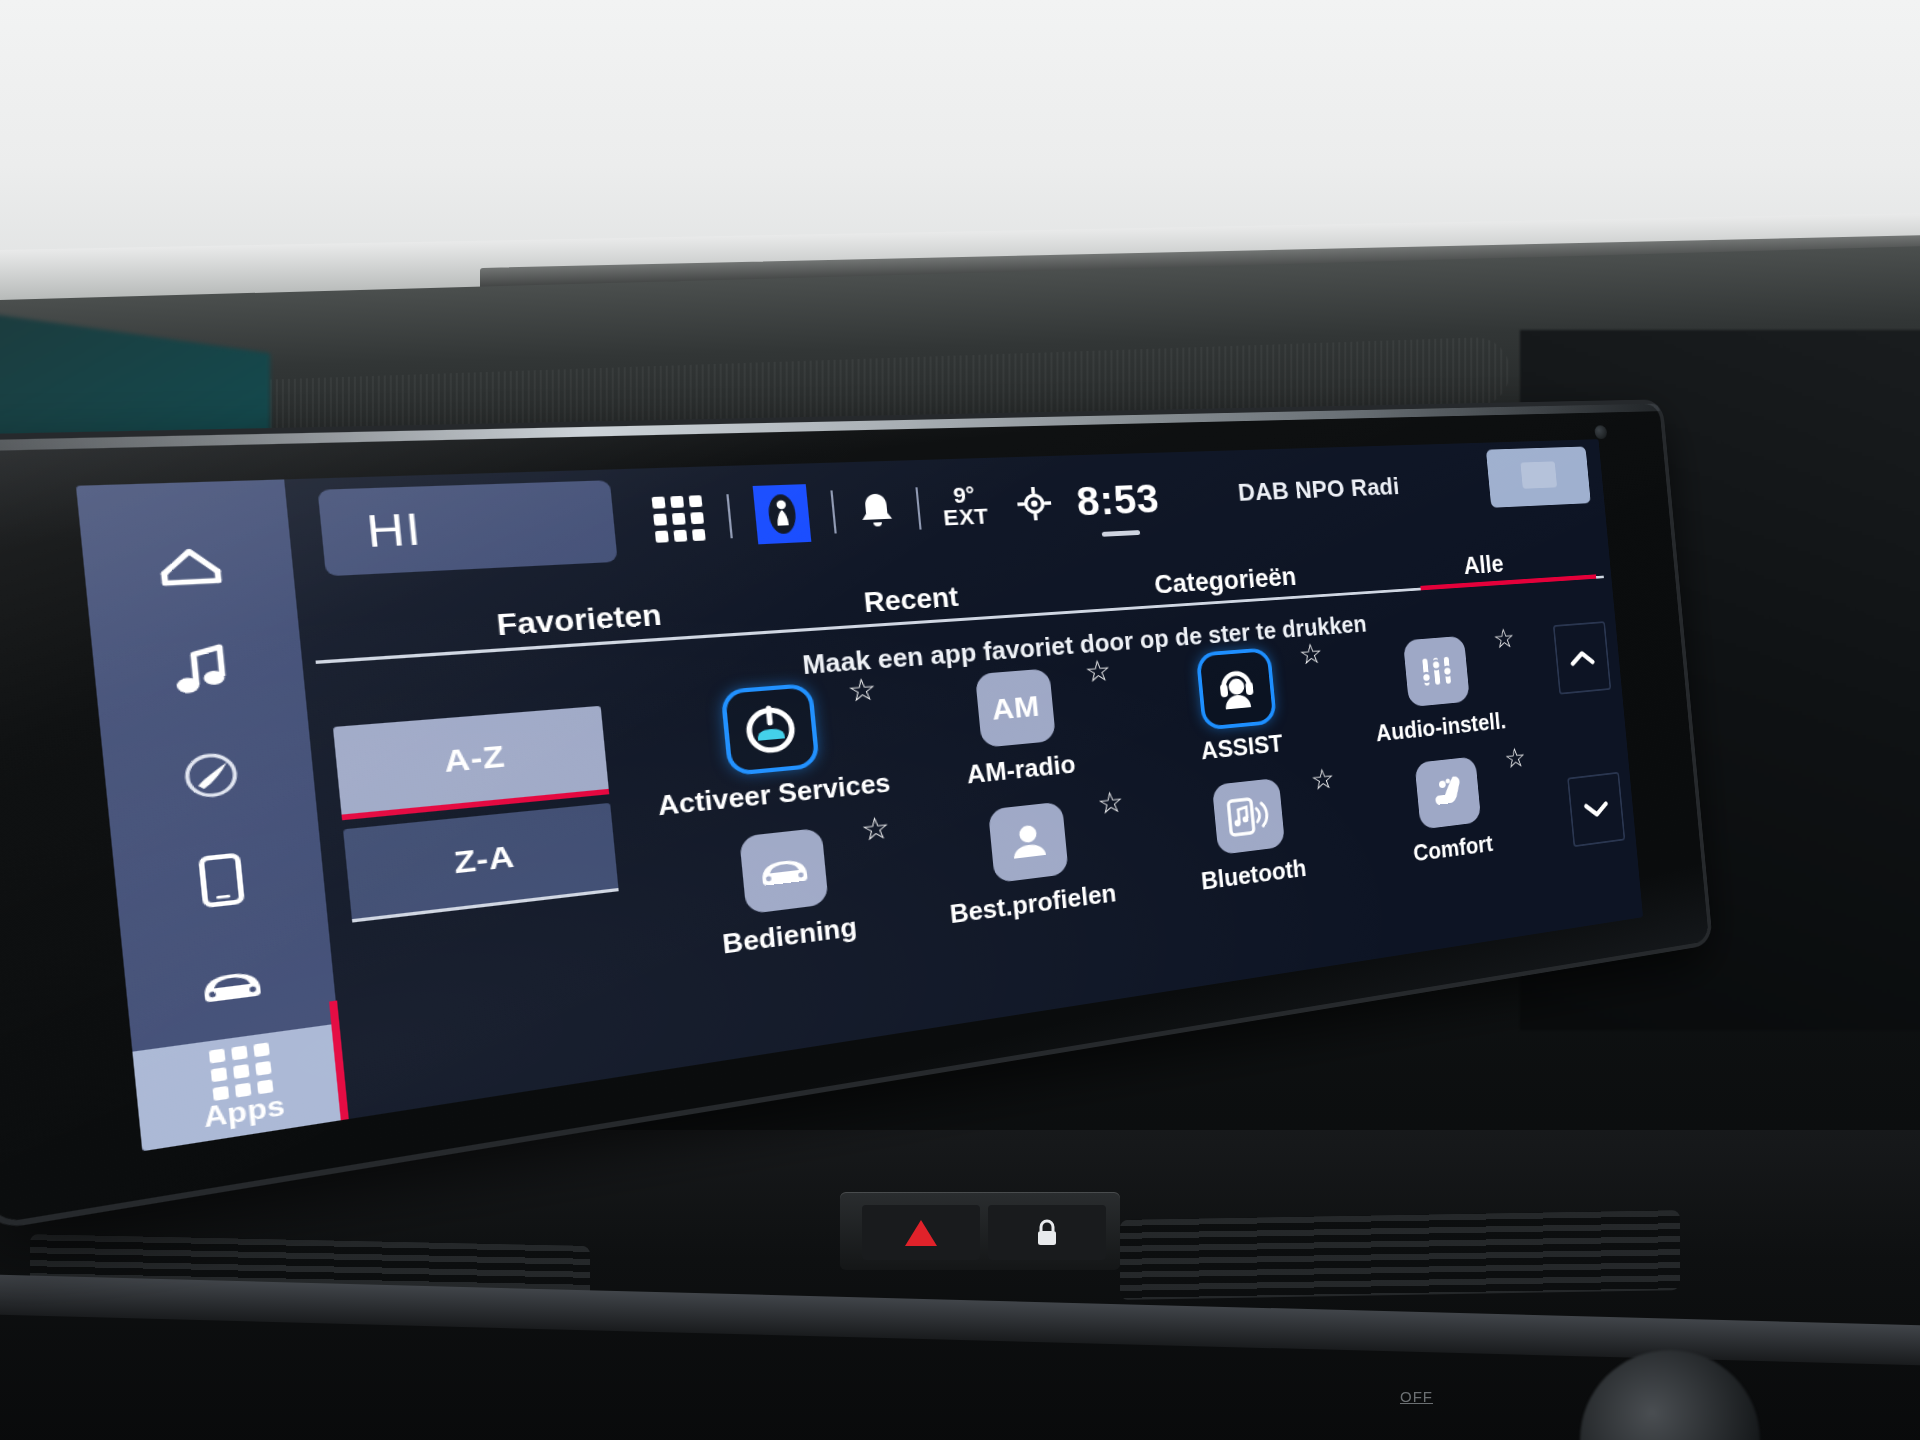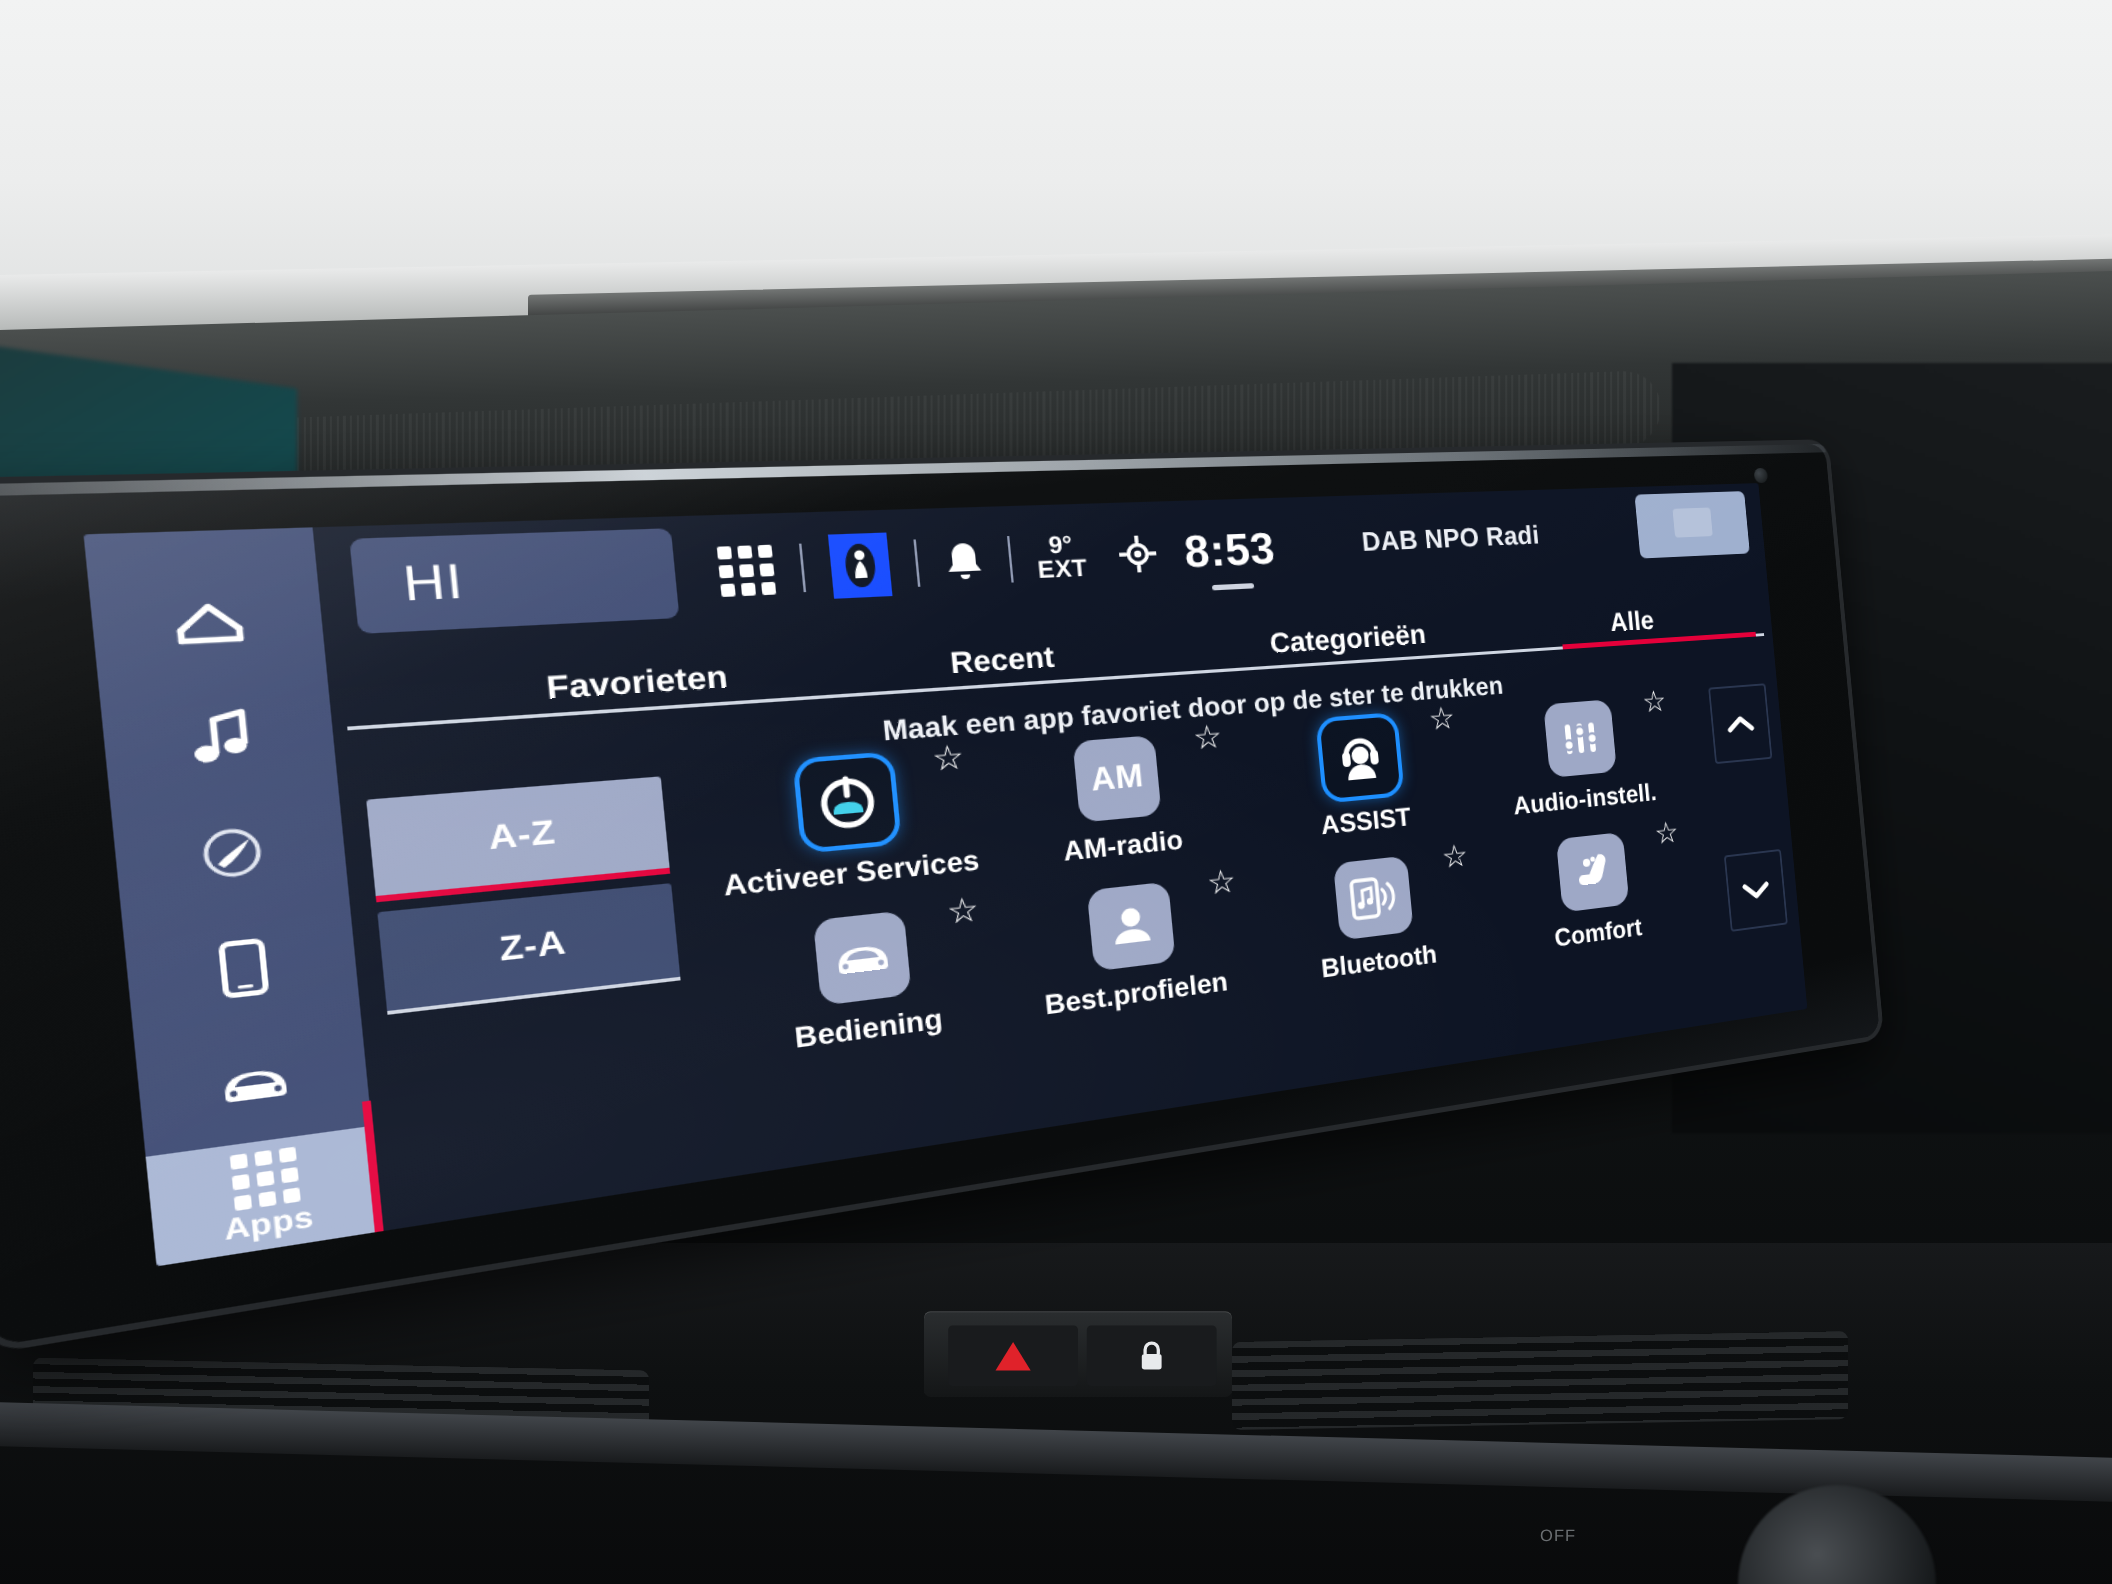--- a/index.html
+++ b/index.html
@@ -49,21 +49,21 @@
        background:linear-gradient(180deg,#2a2d2f,#141617);border-radius:6px;
        box-shadow:inset 0 1px 0 rgba(255,255,255,.15);}
   .hazard{position:absolute;left:862px;top:1205px;width:118px;height:55px;
        background:#191b1d;border-radius:4px;display:flex;align-items:center;justify-content:center;}
   .lockbtn{position:absolute;left:988px;top:1205px;width:118px;height:55px;
        background:#191b1d;border-radius:4px;display:flex;align-items:center;justify-content:center;}
   .chrome-strip{position:absolute;left:0;top:1300px;width:1920px;height:40px;
        background:linear-gradient(180deg,#41454a,#191b1d);transform:skewY(1.5deg);}
   .knob{position:absolute;left:1580px;top:1350px;width:180px;height:180px;border-radius:50%;
        background:radial-gradient(circle at 40% 35%,#4a4e52,#15181a 70%);filter:blur(1px);}
-  .lowtext{position:absolute;color:#6b6f72;font-size:15px;letter-spacing:1px;}
+  .lowtext{position:absolute;color:#6b6f72;font-size:15px;letter-spacing:1px;text-decoration:underline;}
 
   
   .screen-stage{position:absolute;left:0;top:0;width:1920px;height:1440px;
        perspective:1500px;perspective-origin:70% 50%;}
   .bezel{position:absolute;left:160px;top:418px;width:1640px;height:640px;
        transform:rotateY(20deg) rotateZ(-5.2deg) rotateX(1.5deg);
        transform-origin:50% 50%;
        background:linear-gradient(175deg,#1d2022 0%,#0b0d0e 12%,#0a0c0d 88%,#14171a 100%);
        border-radius:20px;
        box-shadow:0 0 0 5px #26292c, 0 22px 60px rgba(0,0,0,.75);}

